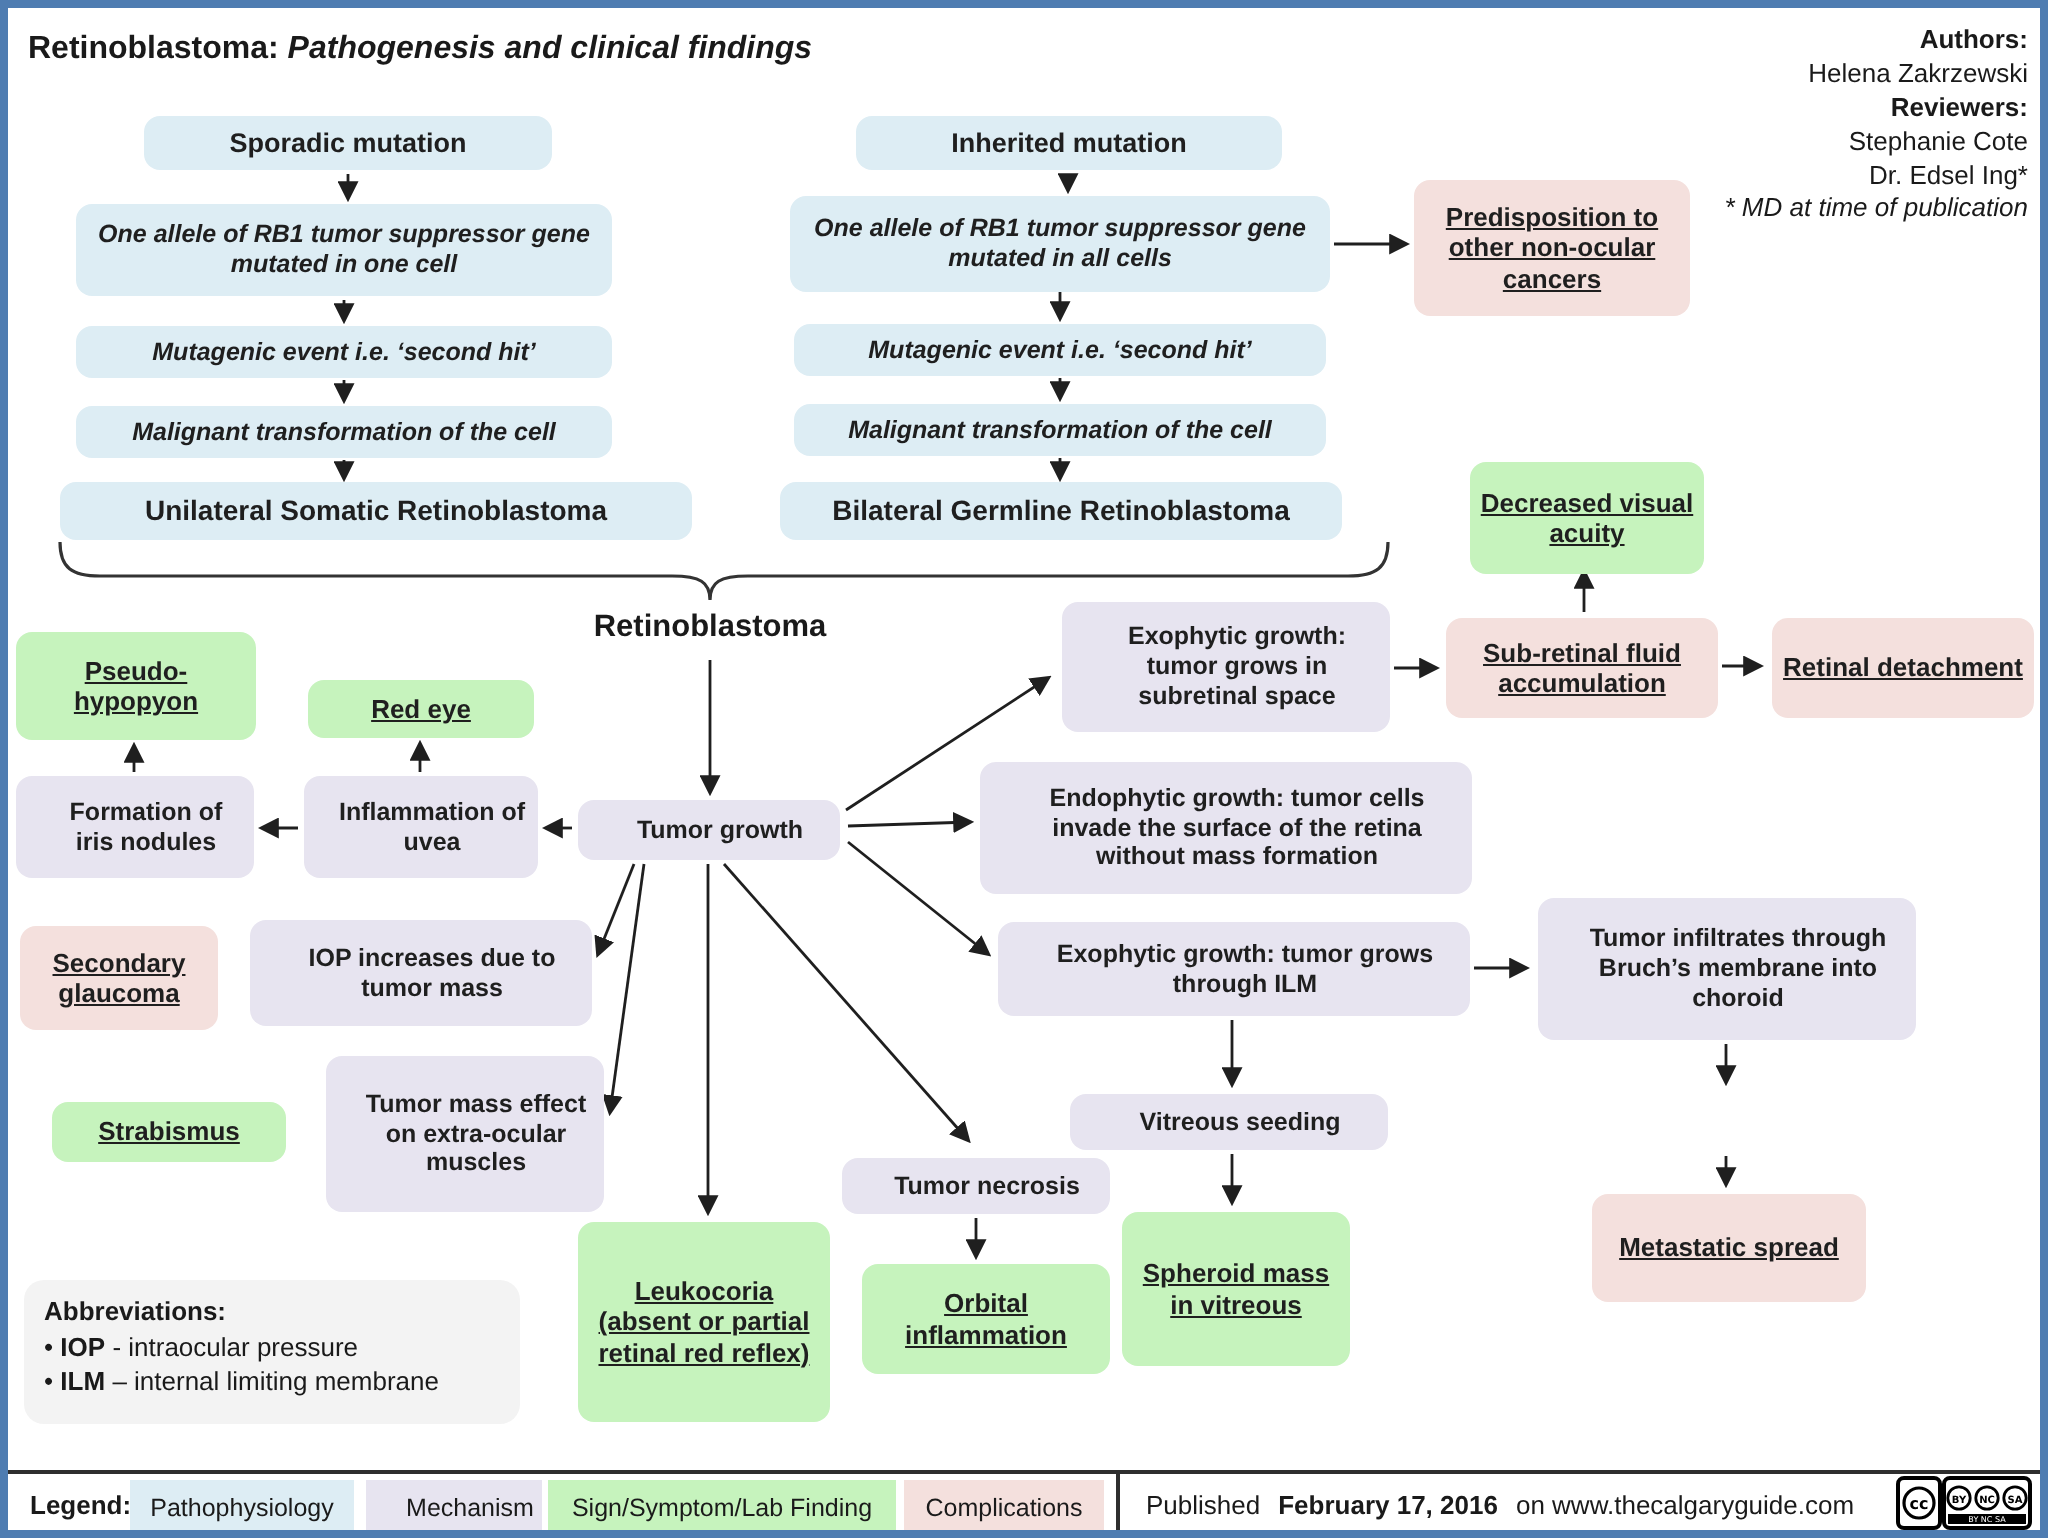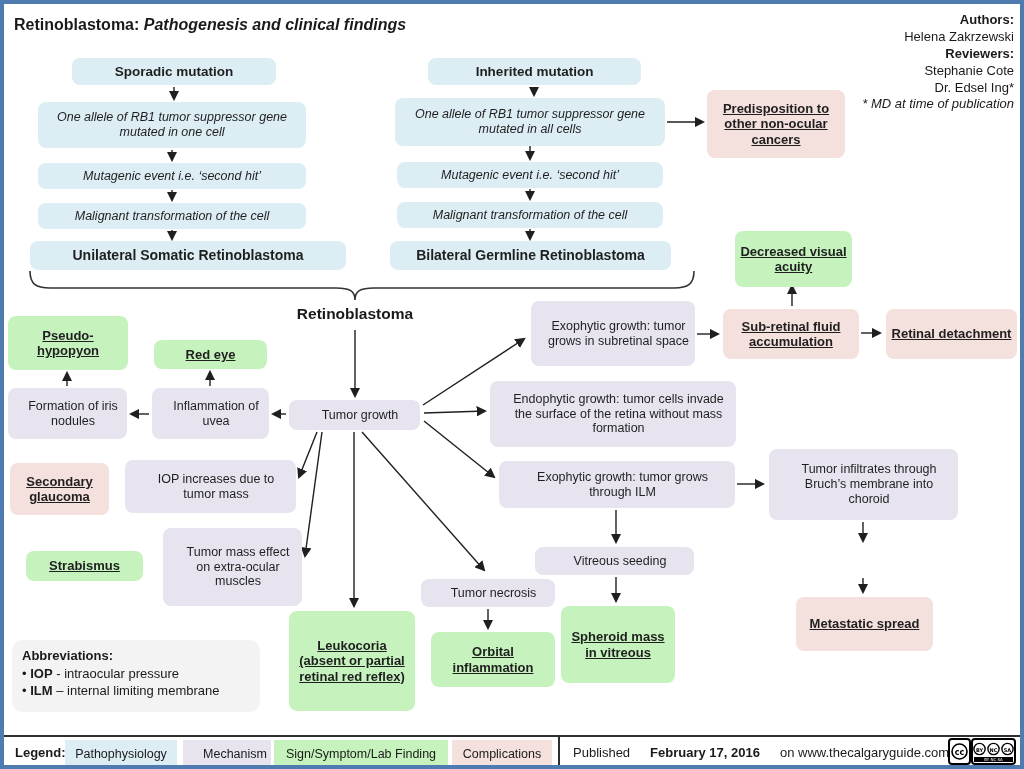--- a/index.html
+++ b/index.html
@@ -6,21 +6,21 @@
   .canvas{
     position:relative;width:1024px;height:769px;background:#ffffff;
     font-family:"Liberation Sans", sans-serif;color:#1a1a1a;overflow:hidden;
     margin:0 auto;
   }
   .frame{position:absolute;inset:0;border:4px solid #4e7cb1;pointer-events:none;z-index:40;}
   .arrows{position:absolute;left:0;top:0;z-index:1;}
   .box{
     position:absolute;z-index:2;display:flex;align-items:center;justify-content:center;
     text-align:center;border-radius:8px;font-size:12.5px;line-height:1.18;
-    padding:2px 5px;box-sizing:border-box;color:#1f1f1f;
+    padding:2px 5px;box-sizing:border-box;color:#1f1f1f;font-weight:bold;
   }
   .patho{background:#ddedf4;}
   .mech{background:#e7e4f0;padding-left:16px;}
   .sign{background:#c6f3bd;font-weight:bold;text-decoration:underline;font-size:13px;}
   .comp{background:#f4e0dd;font-weight:bold;text-decoration:underline;font-size:13px;}
   .hdr{font-weight:bold;font-style:normal;font-size:13.5px;}
   .big{font-weight:bold;font-style:normal;font-size:14px;}
   .ital{font-style:italic;}
   .plain-label{position:absolute;z-index:2;font-weight:bold;font-size:15.5px;text-align:center;}
   .title{position:absolute;left:14px;top:16px;z-index:2;font-size:16px;font-weight:bold;}
@@ -35,21 +35,21 @@
   .abbrev .ab-title{font-weight:bold;}
   .abbrev .ab-line::before{content:"• ";}
   .footline{position:absolute;left:4px;right:4px;top:735px;height:2px;background:#2e2e2e;z-index:3;}
   .footdiv{position:absolute;left:558px;top:737px;bottom:4px;width:2px;background:#2e2e2e;z-index:3;}
   .legend-label{position:absolute;left:15px;top:745px;z-index:3;font-weight:bold;font-size:13px;}
   .chip{
     position:absolute;z-index:3;display:flex;align-items:center;justify-content:center;
     font-size:12.5px;height:27px;box-sizing:border-box;text-decoration:none;font-weight:normal;
     border-radius:0;
   }
-  .published{position:absolute;left:573px;top:738px;height:28px;display:flex;align-items:center;z-index:3;font-size:13px;gap:20px;}
+  .published{position:absolute;left:573px;top:738px;height:28px;display:flex;align-items:center;z-index:3;font-size:13px;gap:9px;}
   .ccbadge{position:absolute;left:948px;top:738px;z-index:3;}
 </style>
 </head>
 <body>
 
 <div class="canvas">
 
   <svg class="arrows" width="1024" height="769">
     <defs>
       <marker id="ah" viewBox="0 0 10 10" refX="8" refY="5" markerWidth="7.5" markerHeight="7.5" orient="auto-start-reverse">

